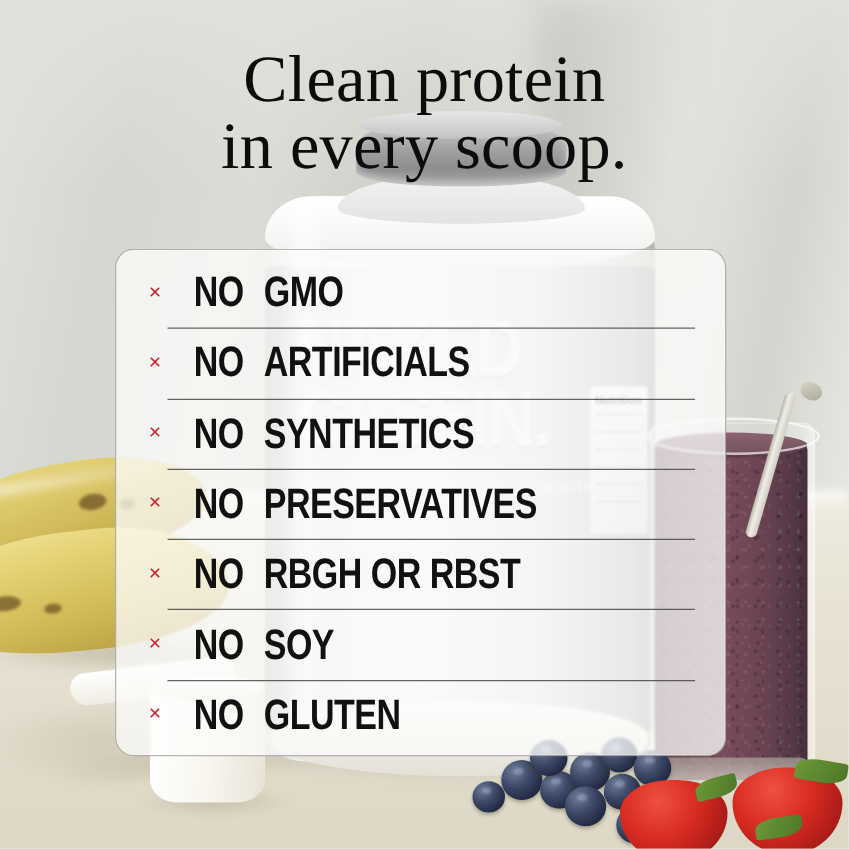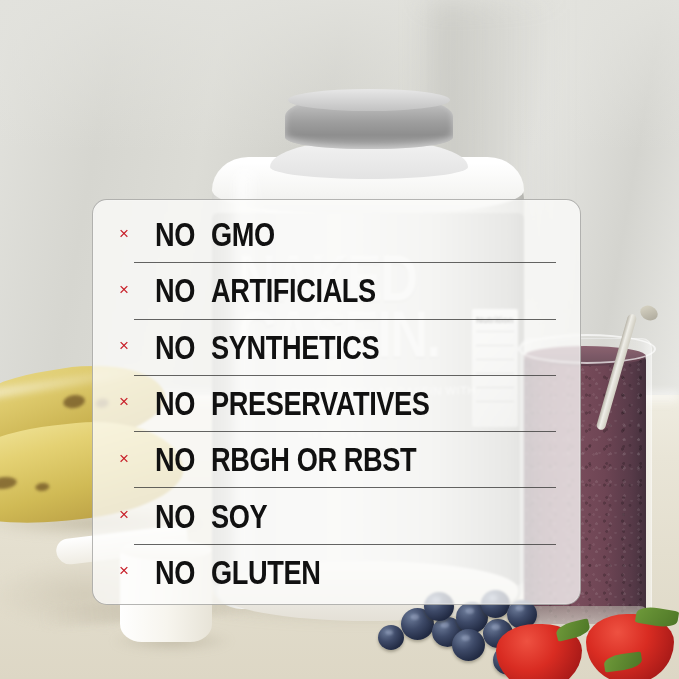--- a/index.html
+++ b/index.html
@@ -516,20 +516,24 @@
     <div class="blueberry" style="left:520px;top:631px;width:29px;height:28px;"></div>
     <div class="blueberry" style="left:378px;top:625px;width:26px;height:25px;"></div>
 
     <div class="strawberry" style="left:496px;top:624px;width:86px;height:66px;"></div>
     <div class="straw-leaf" style="left:556px;top:622px;width:34px;height:16px;transform:rotate(-14deg);"></div>
     <div class="strawberry" style="left:586px;top:614px;width:88px;height:70px;"></div>
     <div class="straw-leaf" style="left:636px;top:608px;width:42px;height:18px;transform:rotate(10deg);"></div>
     <div class="straw-leaf" style="left:604px;top:654px;width:38px;height:16px;transform:rotate(-8deg);"></div>
   </div>
 
+  <div class="headline">
+    <span class="l1">Clean protein</span>
+    <span class="l2">in every scoop.</span>
+  </div>
 
   <div class="panel">
     <div class="rows" id="rows">
         <div class="row">
           <div class="x-mark">×</div>
           <div class="no-word">NO</div>
           <div class="item-word">GMO</div>
         </div>
         <div class="row">
           <div class="x-mark">×</div>

